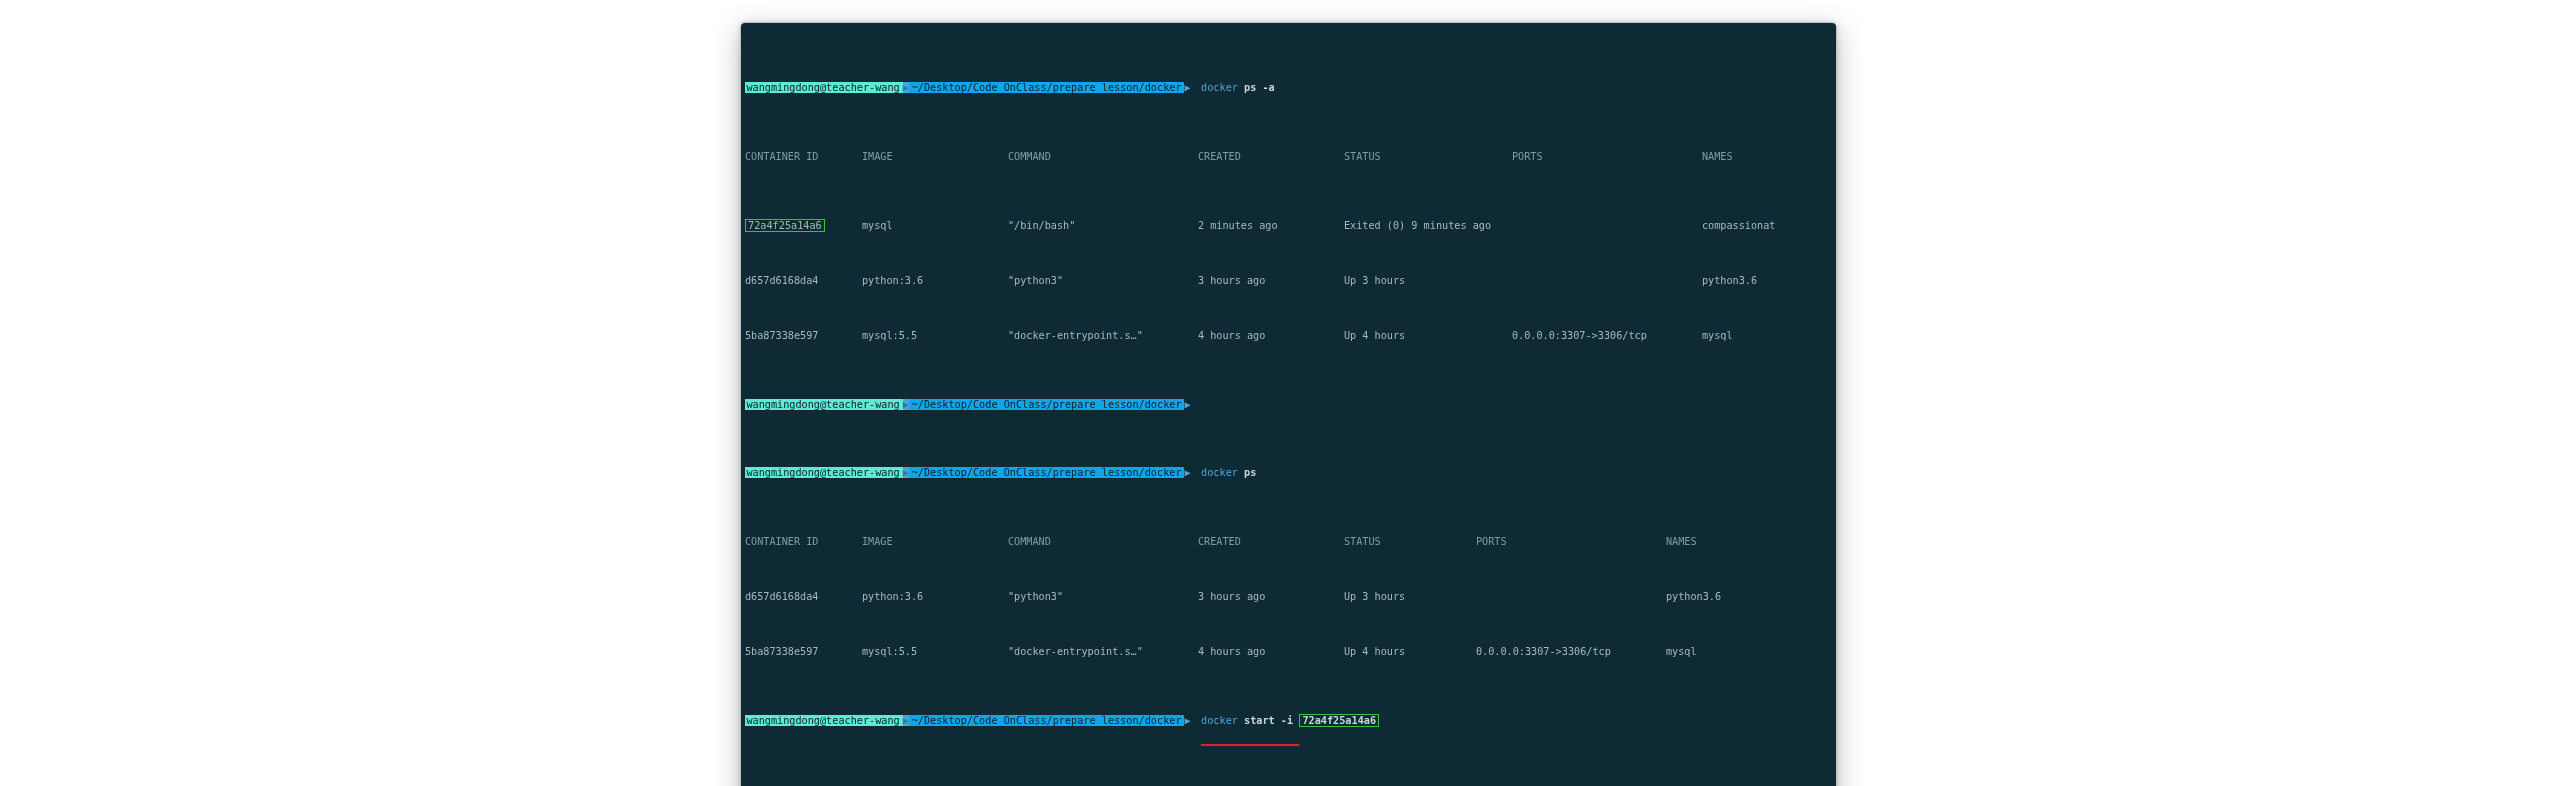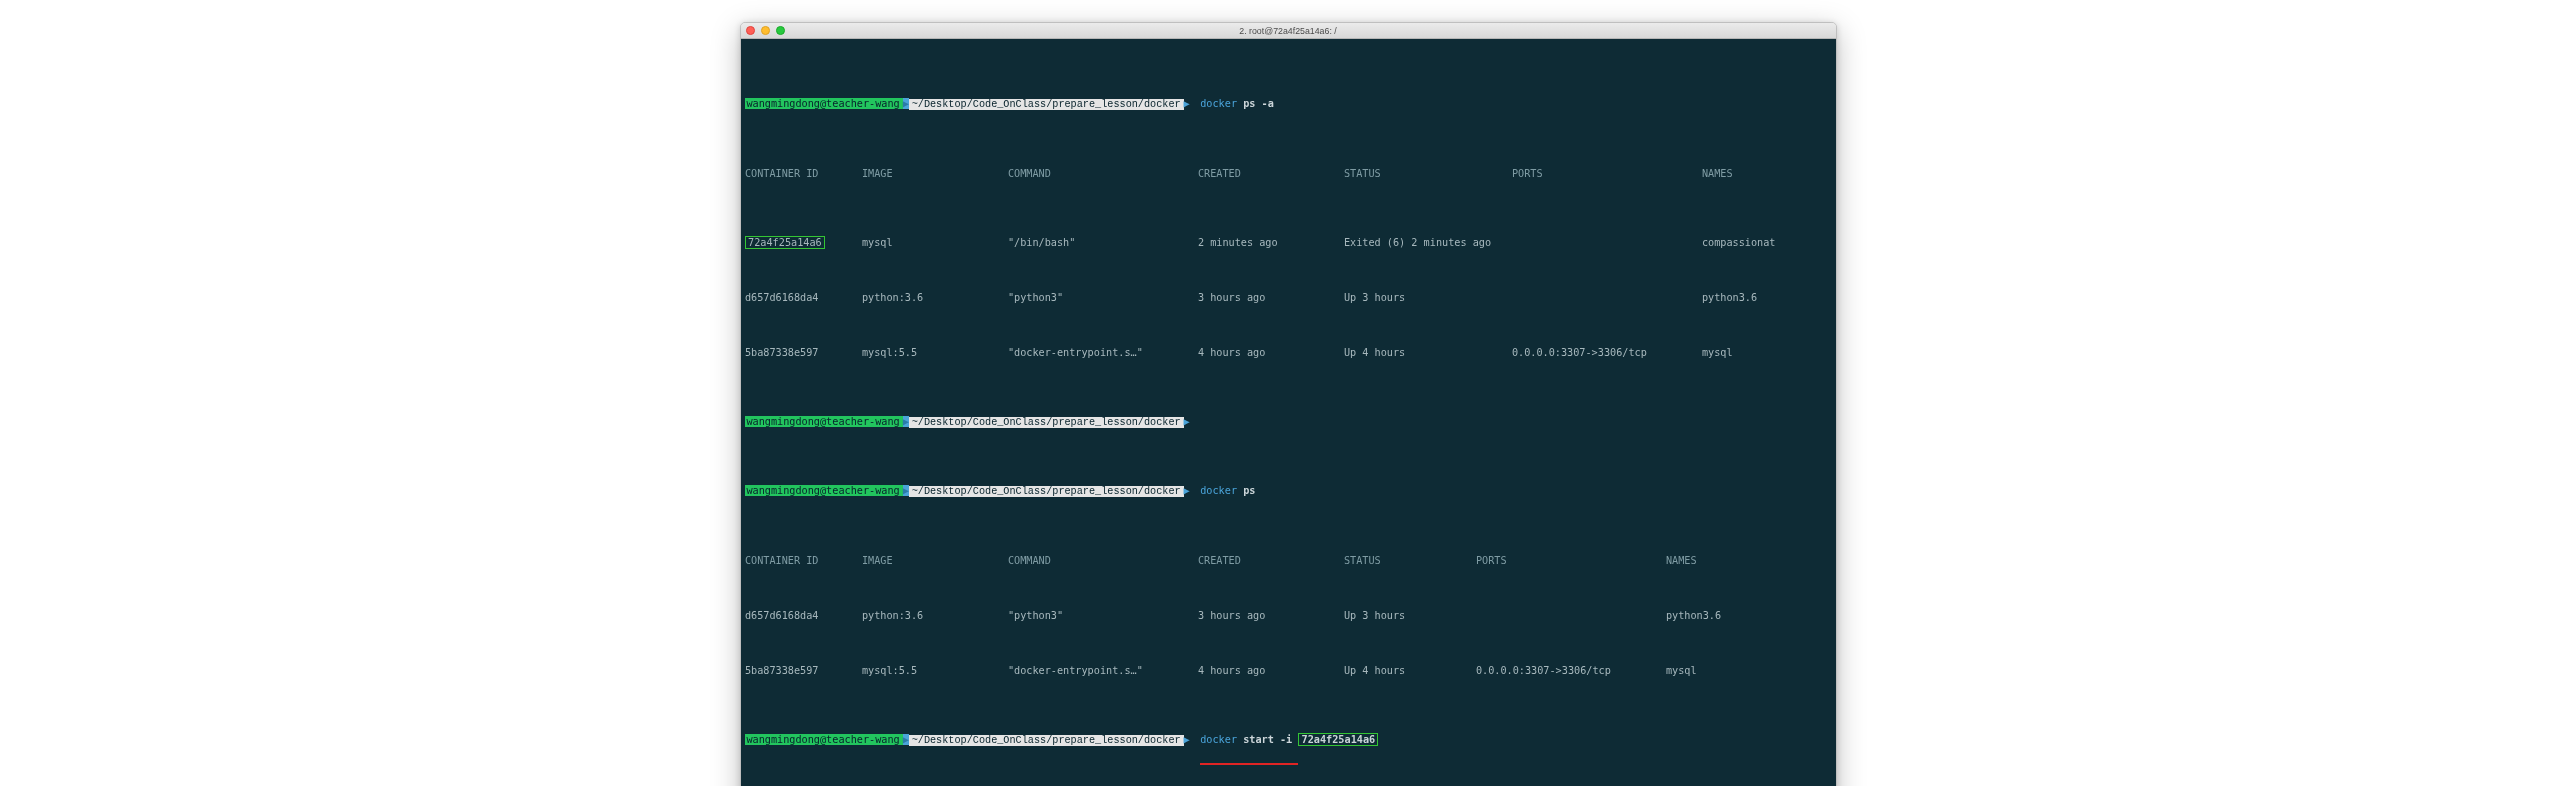--- a/index.html
+++ b/index.html
@@ -45,34 +45,33 @@
       color: #cbd5d9;
       font-size: 10.2px;
       line-height: 1.35;
       padding: 2.9px 0 1.5px 0;
       white-space: pre;
       overflow: hidden;
       min-height: 263px;
     }
     .line { padding: 0 4.4px; }
     .prompt-user {
-      background: #22c55e;
+      background: #5eead4;
       color: #07222b;
       padding: 0 2.9px 0 1.5px;
     }
     .prompt-arrow1 {
       color: #2a7aa8;
       background: #4aa3d9;
       padding: 0;
     }
     .prompt-path {
-      background: #e5e5e5;
+      background: #0ea5e9;
       color: #07222b;
       padding: 0 2.9px;
-      font-family: Liberation Mono, monospace;
     }
     .prompt-arrow2 {
       color: #4aa3d9;
       padding-right: 4.4px;
     }
     .cmd-docker { color: #4aa3d9; }
     .cmd-args { color: #cbd5d9; font-weight: bold; }
     .hdr { color: #7f9ca4; }
     .txt { color: #a7b8bd; }
     .box-green {
@@ -85,28 +84,20 @@
       border-bottom: 2.2px solid #e02424;
       display: inline-block;
       padding-bottom: 16px;
     }
     .cols { display: grid; grid-template-columns: 117px 146px 190px 146px 168px 190px 1fr; }
   </style>
 </head>
 <body>
 
 <div class="window">
-  <div class="titlebar">
-    <div class="traffic">
-      <div class="dot dot-red"></div>
-      <div class="dot dot-yellow"></div>
-      <div class="dot dot-green"></div>
-    </div>
-    <div class="wintitle">2. root@72a4f25a14a6: /</div>
-  </div>
 
   <div class="terminal">
 
     
     <div class="line"><span class="prompt-user">wangmingdong@teacher-wang</span><span class="prompt-arrow1">▶</span><span class="prompt-path">~/Desktop/Code_OnClass/prepare_lesson/docker</span><span class="prompt-arrow2">▶</span> <span class="cmd-docker">docker</span> <span class="cmd-args">ps -a</span></div>
 
     
     <div class="line cols hdr">
       <span>CONTAINER ID</span>
       <span>IMAGE</span>
@@ -116,21 +107,21 @@
       <span>PORTS</span>
       <span>NAMES</span>
     </div>
 
     
     <div class="line cols txt">
       <span><span class="box-green">72a4f25a14a6</span></span>
       <span>mysql</span>
       <span>"/bin/bash"</span>
       <span>2 minutes ago</span>
-      <span>Exited (6) 2 minutes ago</span>
+      <span>Exited (0) 9 minutes ago</span>
       <span></span>
       <span>compassionat</span>
     </div>
 
     <div class="line cols txt">
       <span>d657d6168da4</span>
       <span>python:3.6</span>
       <span>"python3"</span>
       <span>3 hours ago</span>
       <span>Up 3 hours</span>

